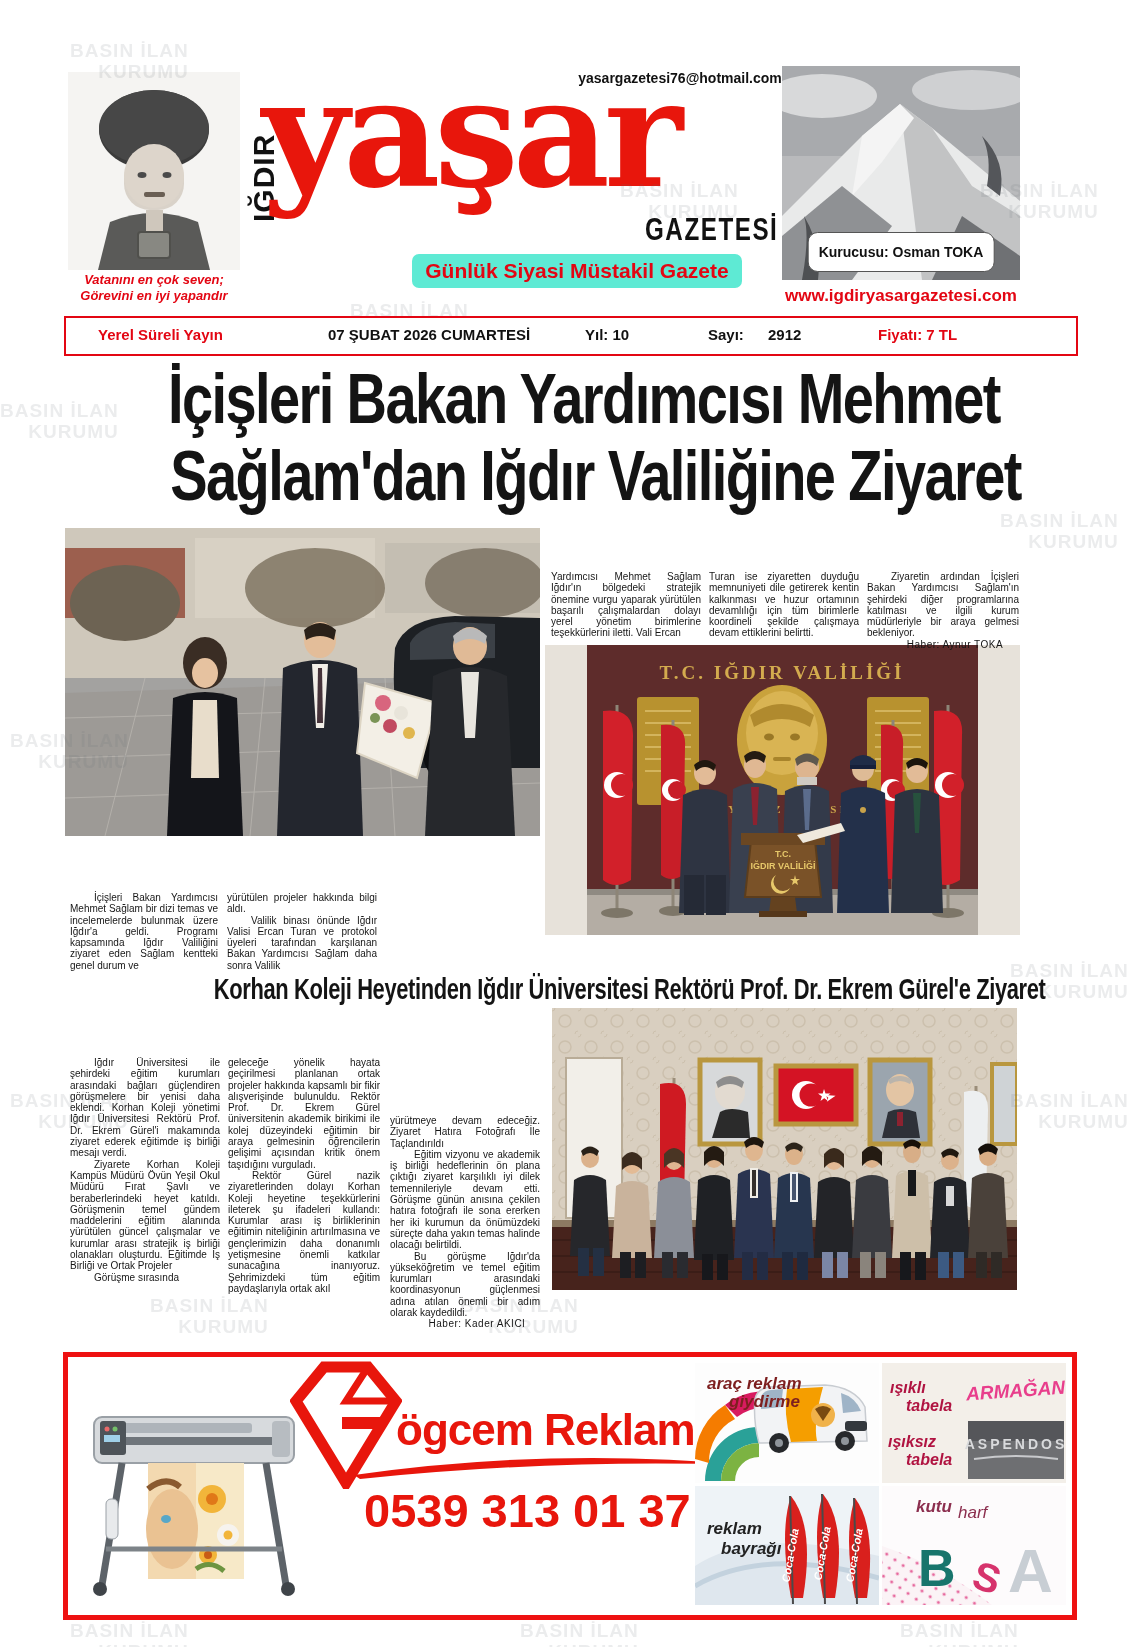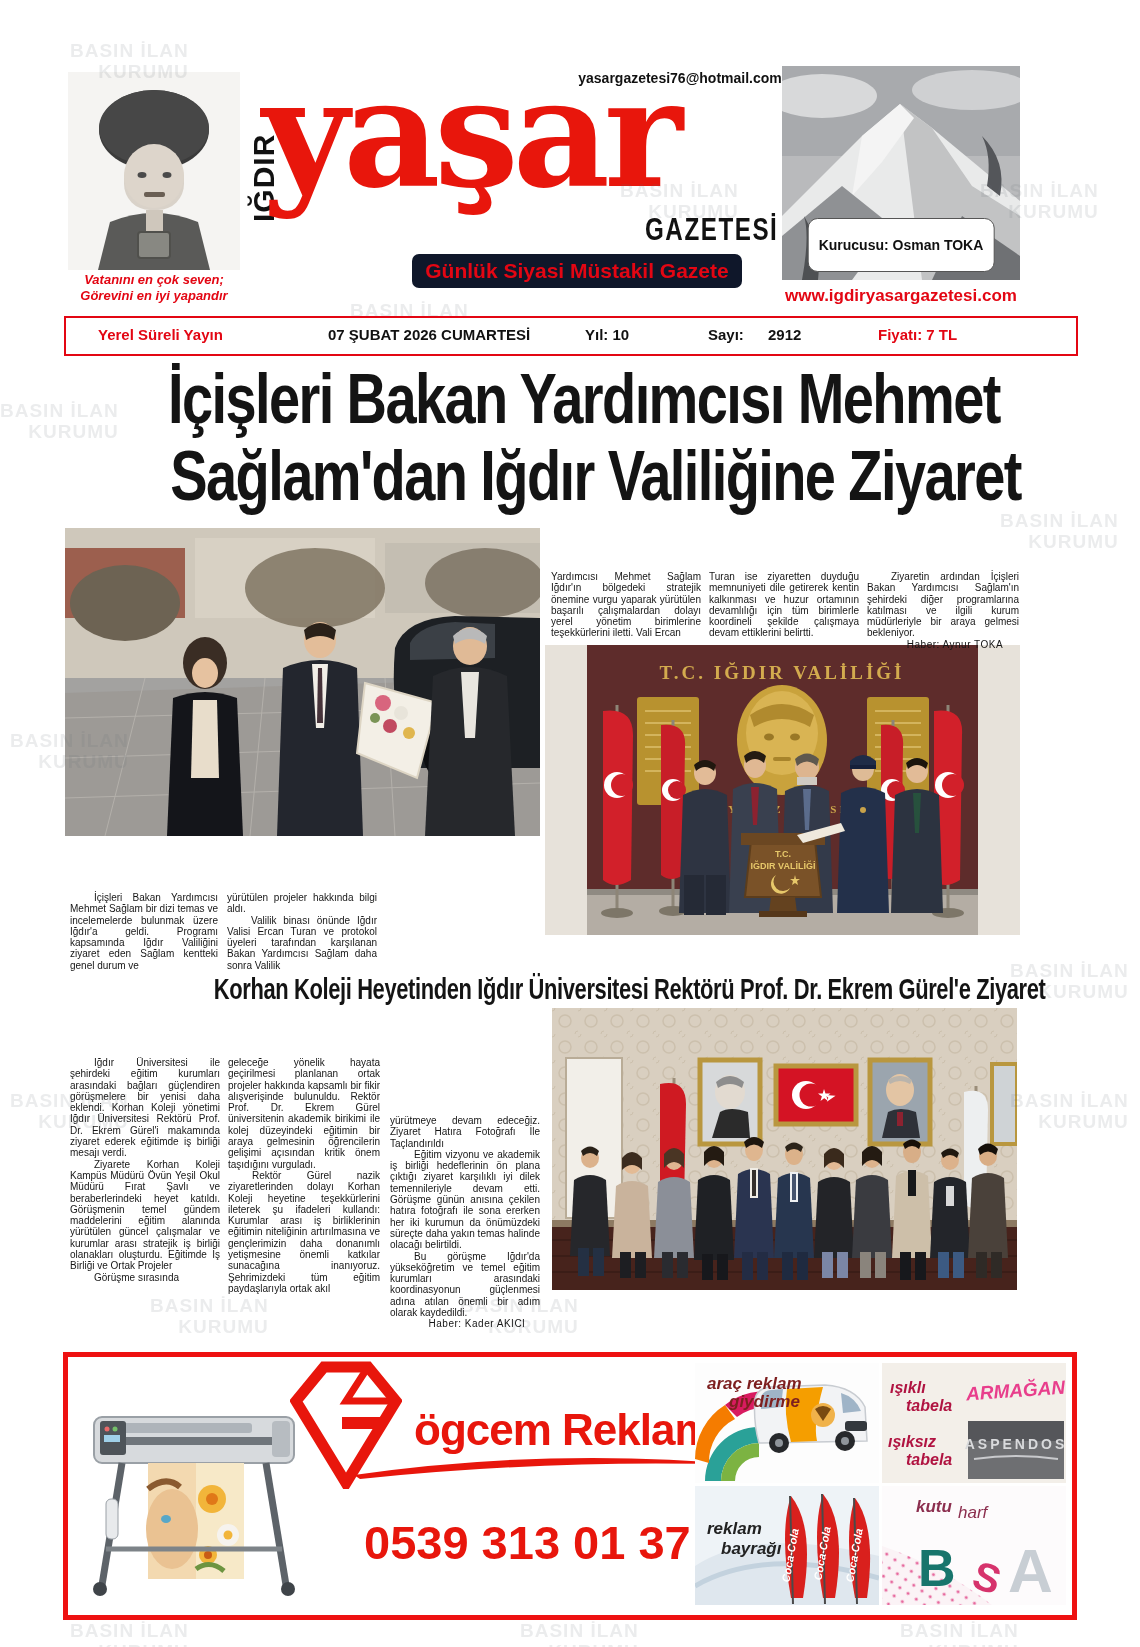--- a/index.html
+++ b/index.html
@@ -11,25 +11,25 @@
       color:rgba(100,106,118,0.13);letter-spacing:1px;white-space:nowrap;pointer-events:none;z-index:5;}
   
   .motto{font-style:italic;font-weight:700;font-size:13px;line-height:16px;color:#e30613;text-align:center;}
   .city-vert{transform:rotate(-90deg);transform-origin:left top;font-weight:800;font-size:30px;
              letter-spacing:1px;color:#111;white-space:nowrap;}
   .logo-script{font-family:"DejaVu Serif",serif;font-weight:800;font-size:150px;line-height:1;
                color:#e8160c;letter-spacing:-6px;white-space:nowrap;}
   .gazetesi{font-weight:800;font-size:31px;color:#121212;letter-spacing:2px;display:inline-block;
             transform:scaleX(.78);transform-origin:left center;white-space:nowrap;}
   .email{font-weight:700;font-size:14px;color:#111;text-align:center;}
-  .tagline-box{background:#0f172a;border-radius:7px;text-align:center;font-weight:700;font-size:21px;
+  .tagline-box{background:#5eead4;border-radius:7px;text-align:center;font-weight:700;font-size:21px;
                color:#e30613;line-height:34px;}
   .founder-pill{position:absolute;left:50%;transform:translateX(-50%);bottom:8px;background:#fff;
                 border:1px solid #555;border-radius:10px;font-weight:700;font-size:14px;color:#111;
-                padding:18px 10px;white-space:nowrap;}
+                padding:11px 10px;white-space:nowrap;}
   .website{font-weight:700;font-size:17px;color:#e30613;text-align:center;}
   
   .infobar{position:absolute;left:64px;top:316px;width:1010px;height:36px;border:2px solid #e30613;background:#fff;z-index:6;}
   .infobar span{position:absolute;top:8px;font-weight:700;font-size:15px;color:#111;white-space:nowrap;}
   .infobar .red{color:#e30613;}
   
   .h1line{position:absolute;left:64px;width:1012px;text-align:center;z-index:6;}
   .h1line>span{display:inline-block;white-space:nowrap;transform:scaleX(.80);transform-origin:center;
                font-weight:800;font-size:70px;line-height:1.02;letter-spacing:-2px;color:#141414;}
   .h2line{position:absolute;left:60px;width:1020px;text-align:center;z-index:6;}
@@ -40,21 +40,21 @@
   .col p{margin:0;text-indent:24px;}
   .col p.ni{text-indent:0;}
   .col p.ctr{text-indent:0;text-align:center;}
   .byline{font-size:10px;letter-spacing:.5px;text-align:center;margin-top:2px;text-indent:0;}
   
   .photo{position:absolute;overflow:hidden;background:#ccc;z-index:4;}
   .photo svg{display:block;}
   
   .adbox{position:absolute;left:63px;top:1352px;width:1004px;height:258px;border:5px solid #ee1111;background:#fff;z-index:6;}
   .brand-rest{position:absolute;font-weight:800;font-size:44px;color:#e8160c;letter-spacing:-1px;white-space:nowrap;}
-  .phone{position:absolute;font-weight:800;font-size:47px;color:#e8160c;letter-spacing:0px;white-space:nowrap;margin-top:32px;}
+  .phone{position:absolute;font-weight:800;font-size:47px;color:#e8160c;letter-spacing:0px;white-space:nowrap;}
   .panel{position:absolute;overflow:hidden;background:#fff;}
 </style>
 </head>
 <body>
 
 <div id="page">
 
   <div class="wm" style="left:70px;top:40px">
       <div>BASIN İLAN</div>
       <div>KURUMU</div>
@@ -566,21 +566,21 @@
       </svg>
     </div>
 
     <div class="abs" style="left:222px;top:4px">
       <svg width="112" height="128" viewBox="0 0 112 128">
         <polygon points="34,6 78,6 106,40 56,122 6,40" fill="#fff" stroke="#e8160c" stroke-width="11"></polygon>
         <polyline points="78,6 56,40 106,40" fill="none" stroke="#e8160c" stroke-width="7"></polyline>
         <rect x="52" y="56" width="40" height="12" fill="#e8160c"></rect>
       </svg>
     </div>
-    <div class="brand-rest" style="left:346px;top:48px">ögcem Reklam</div>
+    <div class="brand-rest" style="left:328px;top:48px">ögcem Reklam</div>
     <div class="abs" style="left:282px;top:98px">
       <svg width="400" height="26" viewBox="0 0 400 26">
         <path d="M4 20 Q200 -8 396 10 Q200 4 10 24 Z" fill="#e8160c"></path>
       </svg>
     </div>
     <div class="phone" style="left:296px;top:126px">0539 313 01 37</div>
 
     <div class="panel" style="left:627px;top:6px;width:184px;height:120px">
       <svg width="184" height="120" viewBox="0 0 184 120">
         <rect width="184" height="120" fill="#fdfdfd"></rect>

